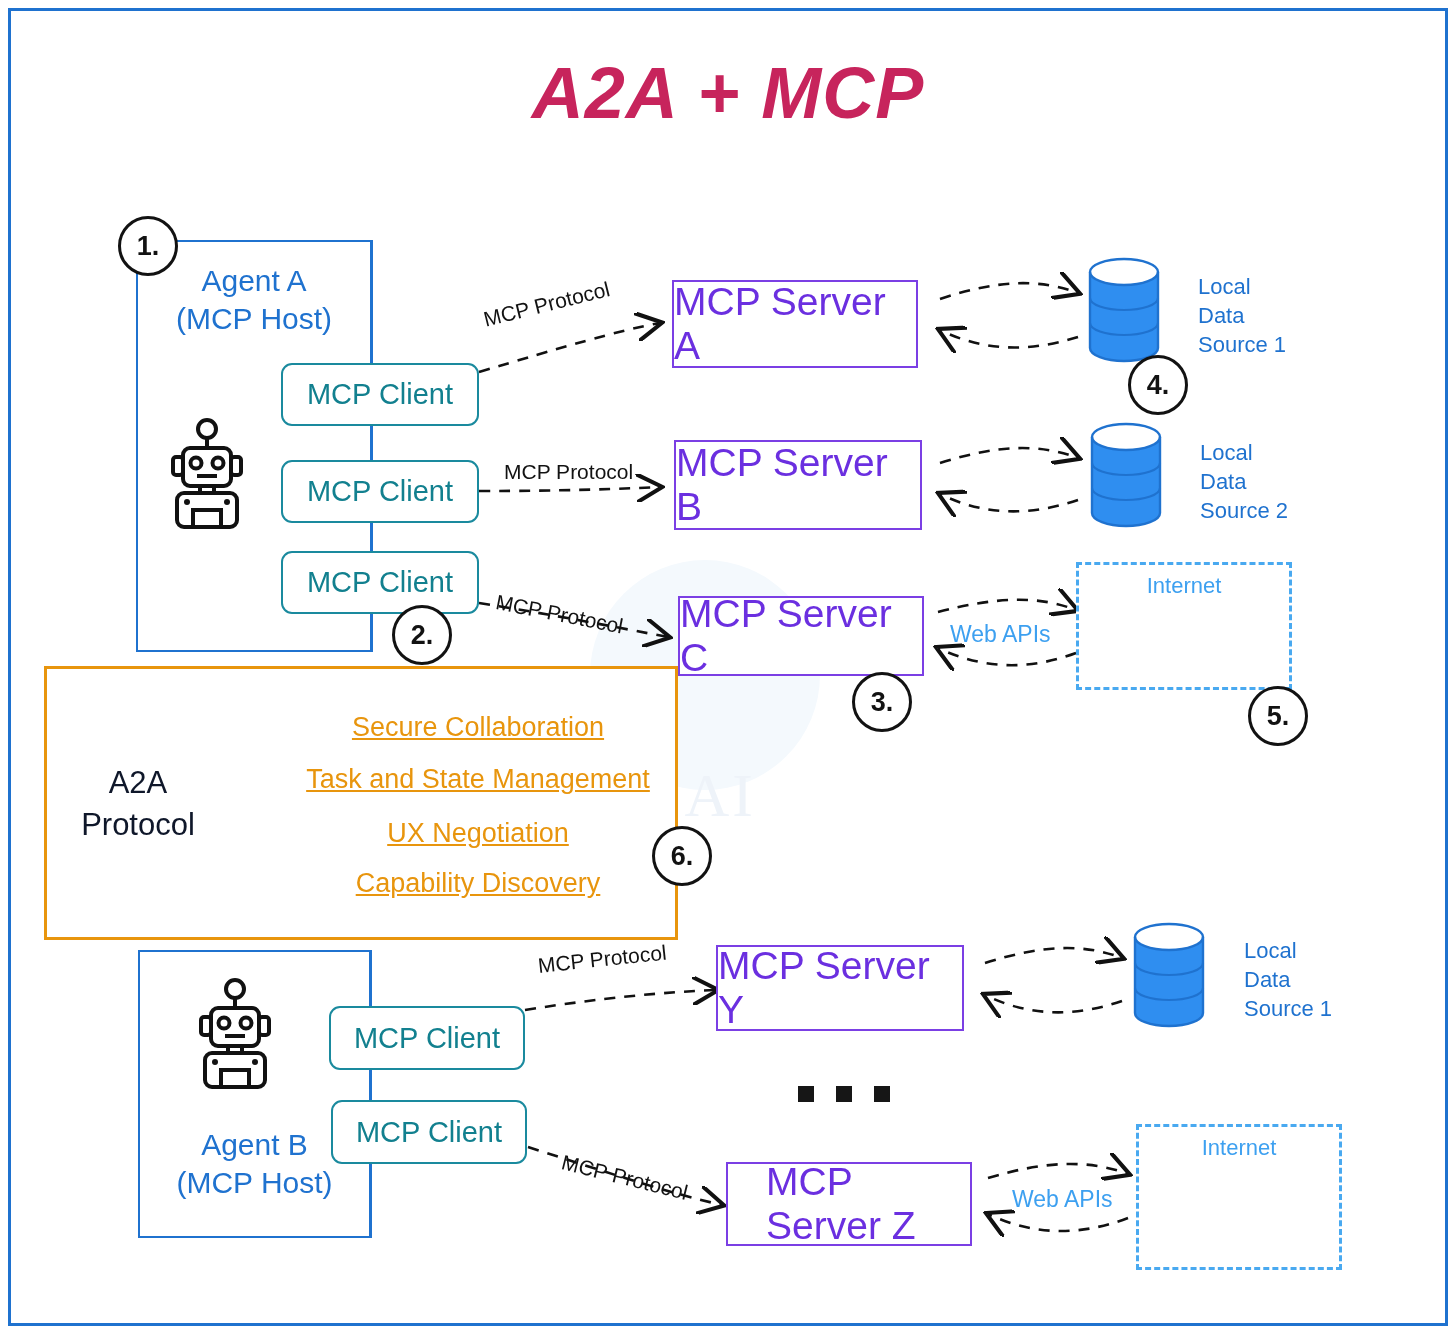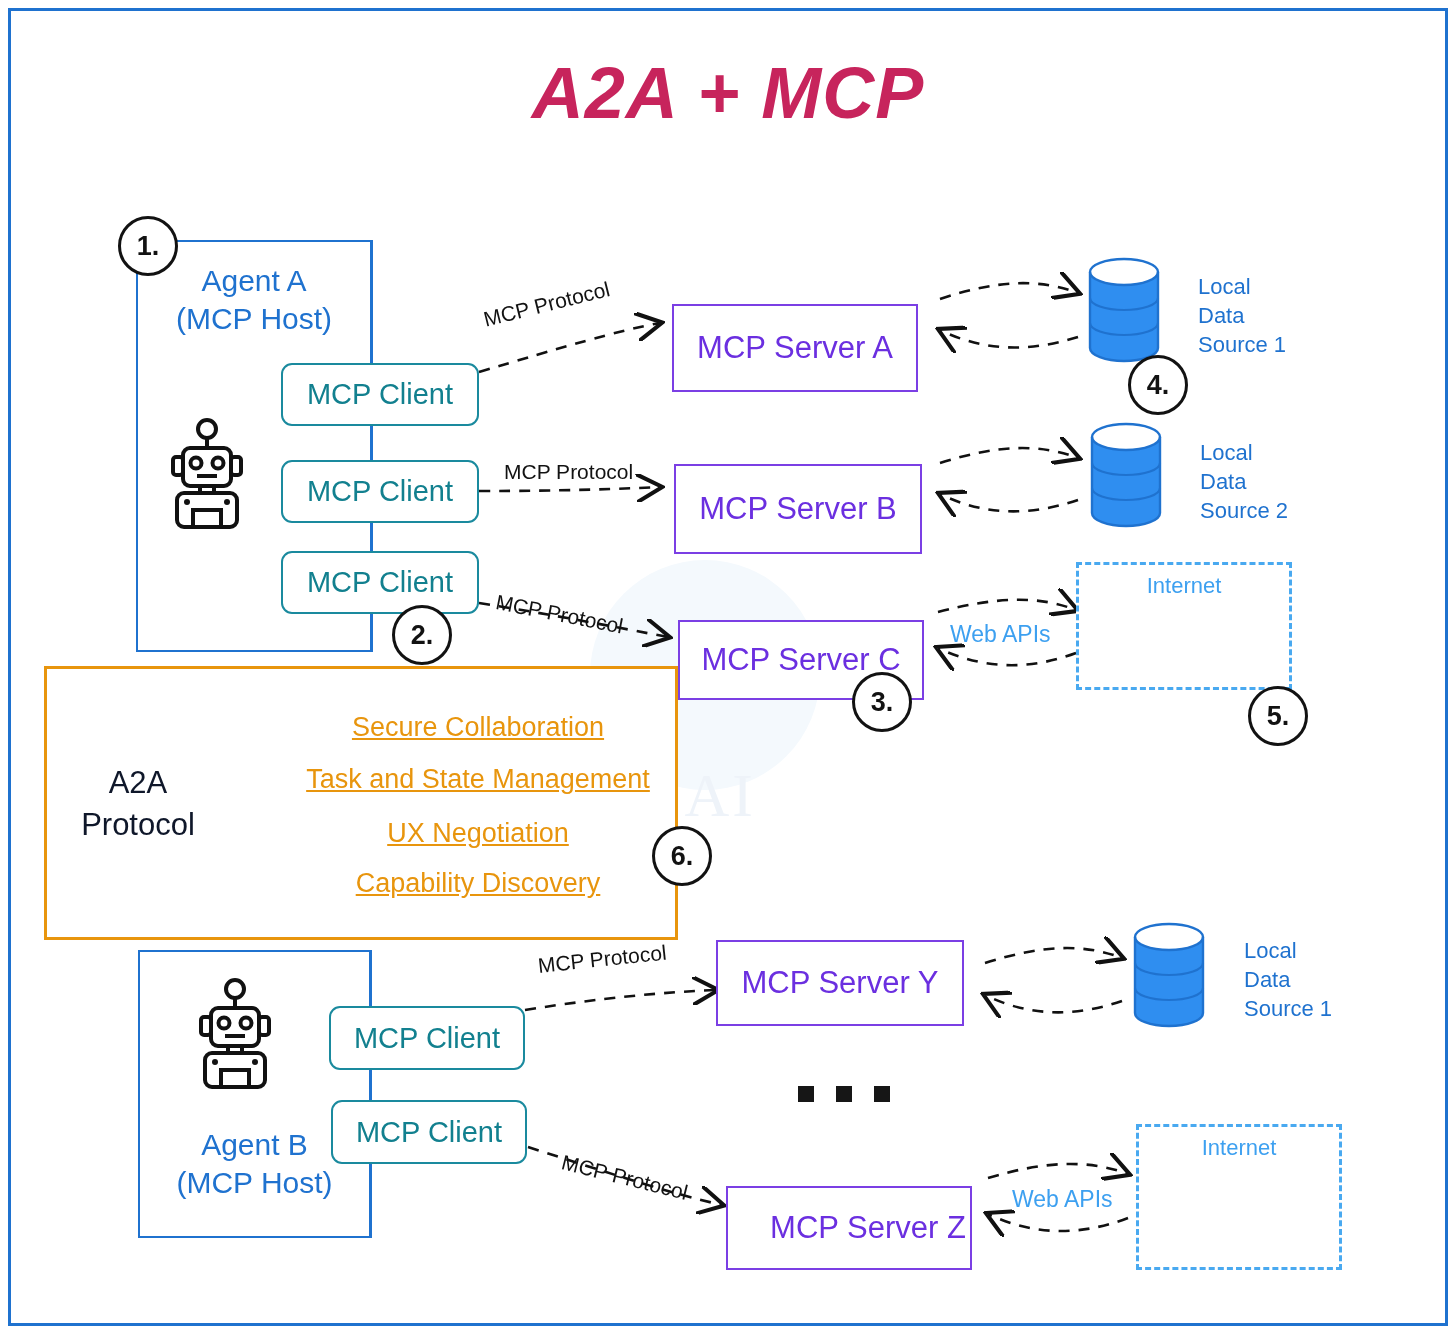--- a/index.html
+++ b/index.html
@@ -83,25 +83,24 @@
     position:absolute;
     background:#1f72cf;
     width:2px;
   }
   .mcp-server{
     position:absolute;
     border:2px solid #7b3fe4;
     box-sizing:border-box;
     background:#ffffff;
     color:#6b2fe0;
-    font-size:31px;
+    font-size:39px;
     display:flex;
     align-items:center;
     justify-content:center;
-    margin-top:24px;
   }
   
   .num-circle{
     position:absolute;
     width:54px;height:54px;
     border:3px solid #121212;
     border-radius:50%;
     background:#ffffff;
     color:#121212;
     font-size:27px;
@@ -408,21 +407,21 @@
 
   <div class="client-spine" style="left:370px; top:950px; height:288px;"></div>
 
   <div class="mcp-client" style="left:329px; top:1006px; width:196px; height:64px;">
     <span>MCP Client</span>
   </div>
   <div class="mcp-client" style="left:331px; top:1100px; width:196px; height:64px;">
     <span>MCP Client</span>
   </div>
 
-  <div class="mcp-server" style="left:716px; top:916px; width:248px; height:86px;">
+  <div class="mcp-server" style="left:716px; top:945px; width:248px; height:86px;">
     <span>MCP Server Y</span>
   </div>
   <div class="mcp-server" style="left:726px; top:1162px; width:246px; height:84px;padding-left:38px;">
     <span>MCP Server Z</span>
   </div>
 
   <div class="arrow-label" style="left:538px; top:954px; transform:rotate(-6deg);">MCP Protocol</div>
   <div class="arrow-label" style="left:562px; top:1150px; transform:rotate(14deg);">MCP Protocol</div>
 
   <div class="db-label" style="left:1244px; top:936px;">Local

